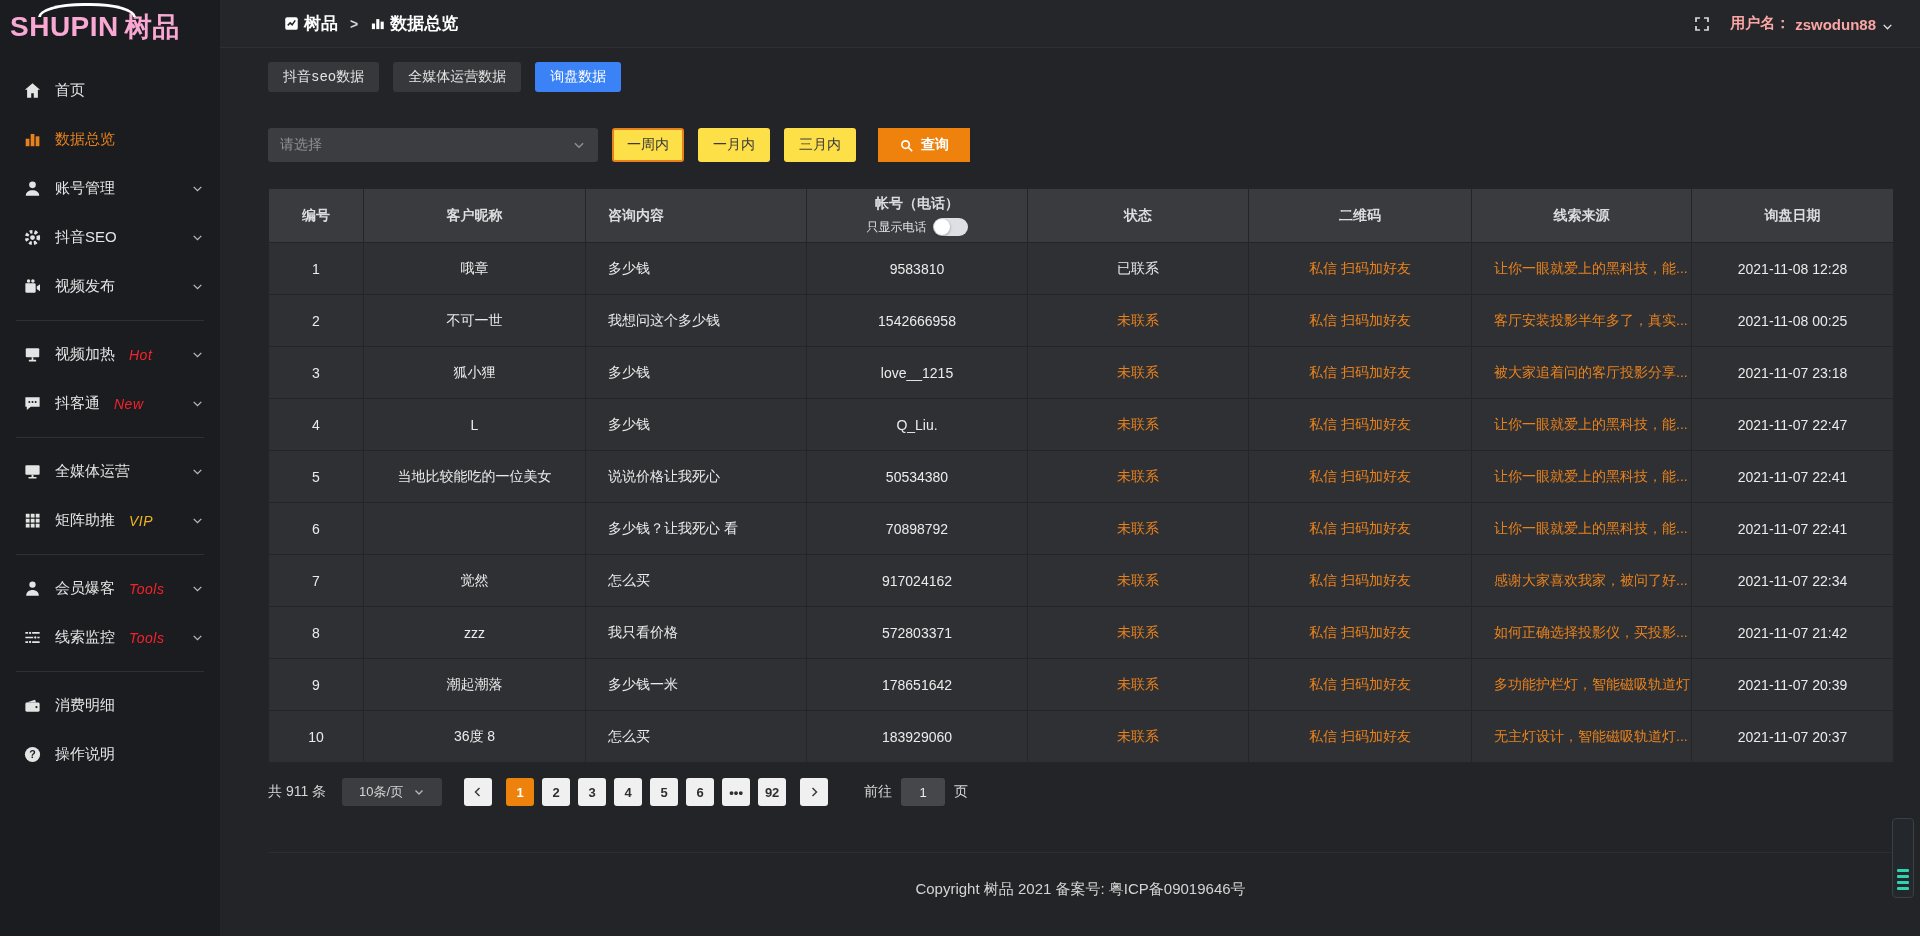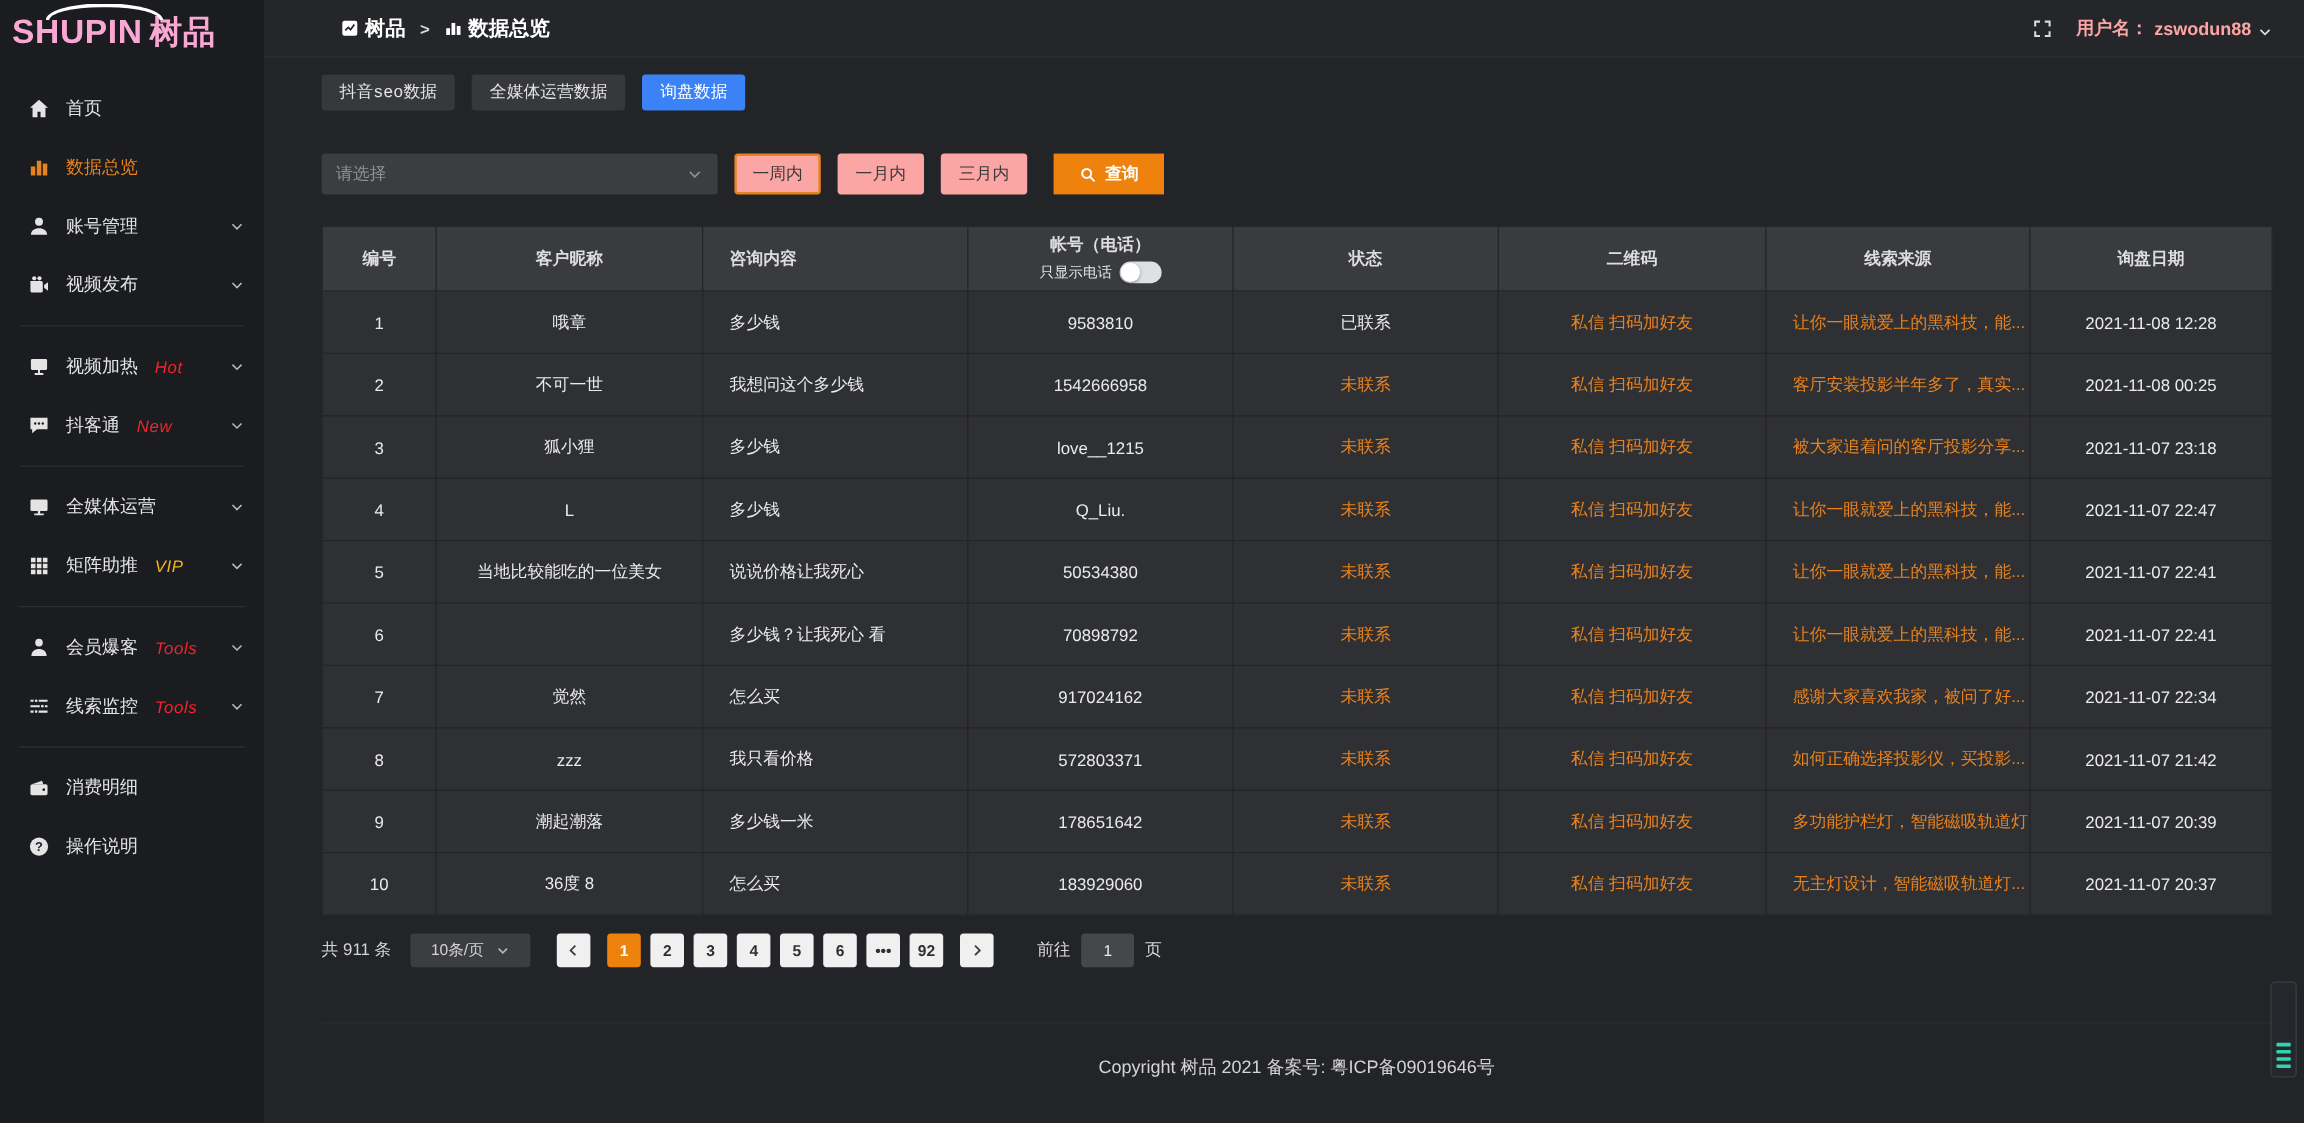--- a/index.html
+++ b/index.html
@@ -38,21 +38,21 @@
   
   .content { position:absolute; left:220px; top:48px; right:0; bottom:0; padding:14px 27px 0 48px; }
   .tabs { display:flex; gap:14px; }
   .tab { height:30px; padding:0 15px; display:flex; align-items:center; background:#37383b;
     color:#e3e3e3; font-size:14px; border-radius:3px; cursor:pointer;font-family:Liberation Mono, monospace; }
   .tab.active { background:#3b82f6; color:#fff; }
   .filters { margin-top:36px; display:flex; }
   .select { width:330px; height:34px; background:#3c3d40; border-radius:3px; display:flex;
     align-items:center; padding:0 12px; color:#8f9095; font-size:14px; cursor:pointer; }
   .sel-chevron { margin-left:auto; display:flex; color:#8f9095; }
-  .range-btn { width:72px; height:34px; background:#fca5a5; border-radius:3px; color:#3a3a3a; font-size:14px;
+  .range-btn { width:72px; height:34px; background:#fde047; border-radius:3px; color:#3a3a3a; font-size:14px;
     display:flex; align-items:center; justify-content:center; margin-left:14px; cursor:pointer; }
   .range-btn.active { border:2px solid #e8821e; }
   .query-btn { height:34px; padding:0 21px; background:#ef820d; border-radius:0; color:#fff;
     font-size:14px; display:flex; align-items:center; gap:7px; margin-left:22px; cursor:pointer; font-weight:bold; }
   
   .table-wrap { margin-top:26px; }
   table { width:100%; border-collapse:collapse; table-layout:fixed; background:#2f3033; }
   thead th { background:#3a3b3f; height:54px; font-size:14px; color:#dddddf; font-weight:bold;
     border:1px solid #242529; text-align:center; }
   tbody td { height:52px; font-size:14px; color:#ebebeb; text-align:center;
@@ -119,20 +119,34 @@
         <span class="mi-label">数据总览</span>
       </div>
       <div class="menu-item">
         <span class="mi-icon">
           <svg viewBox="0 0 24 24" fill="currentColor">
             <circle cx="12" cy="7.4" r="4.2"></circle>
             <path d="M3.5 21c0-4.4 3.8-6.8 8.5-6.8s8.5 2.4 8.5 6.8z"></path>
           </svg>
         </span>
         <span class="mi-label">账号管理</span>
+        <span class="mi-chevron">
+          <svg viewBox="0 0 24 24" width="13" height="13" fill="none" stroke="currentColor" stroke-width="2.4">
+            <path d="M5 9l7 7 7-7"></path>
+          </svg>
+        </span>
+      </div>
+      <div class="menu-item">
+        <span class="mi-icon">
+          <svg viewBox="0 0 24 24" fill="none" stroke="currentColor">
+            <circle cx="12" cy="12" r="7.4" stroke-width="4.4" stroke-dasharray="3.4 2.7"></circle>
+            <circle cx="12" cy="12" r="3" fill="currentColor" stroke="none"></circle>
+          </svg>
+        </span>
+        <span class="mi-label">抖音SEO</span>
         <span class="mi-chevron">
           <svg viewBox="0 0 24 24" width="13" height="13" fill="none" stroke="currentColor" stroke-width="2.4">
             <path d="M5 9l7 7 7-7"></path>
           </svg>
         </span>
       </div>
       <div class="menu-item">
         <span class="mi-icon">
           <svg viewBox="0 0 24 24" fill="currentColor">
             <circle cx="7" cy="5" r="2.2"></circle>

